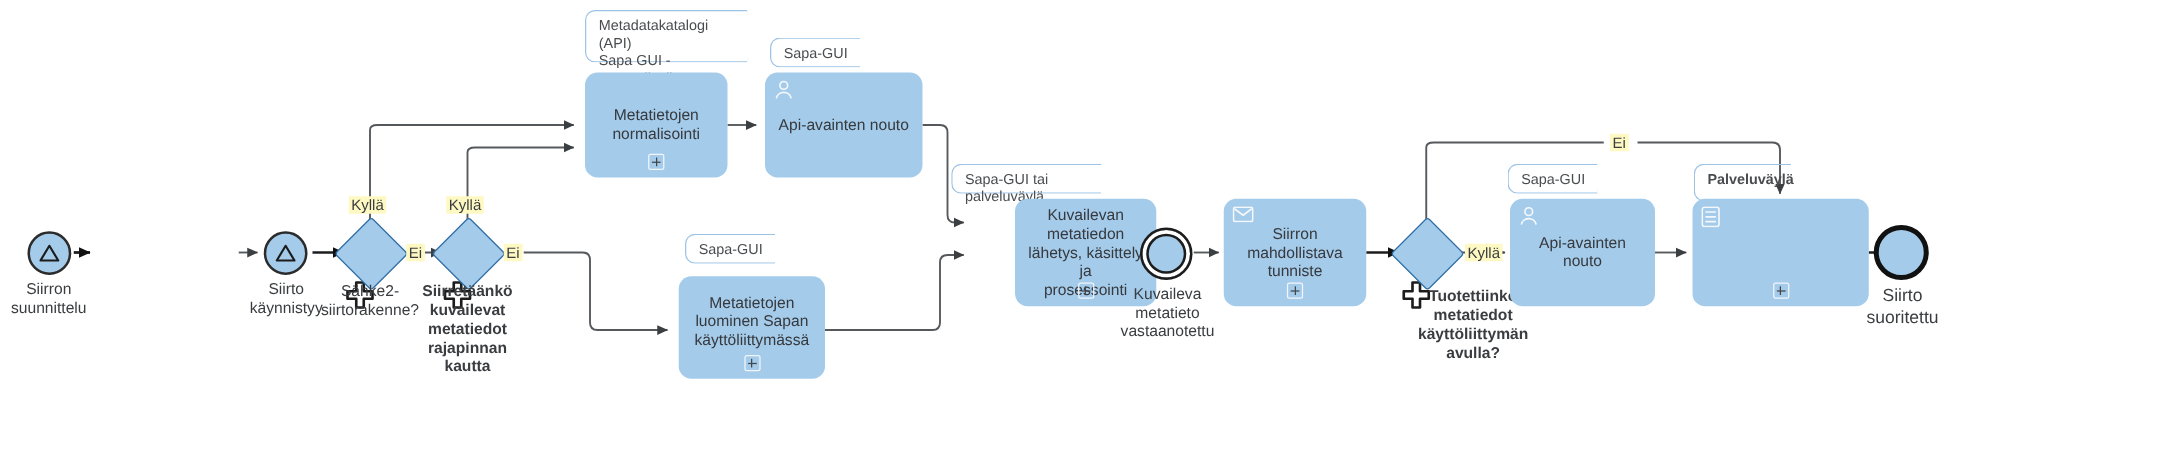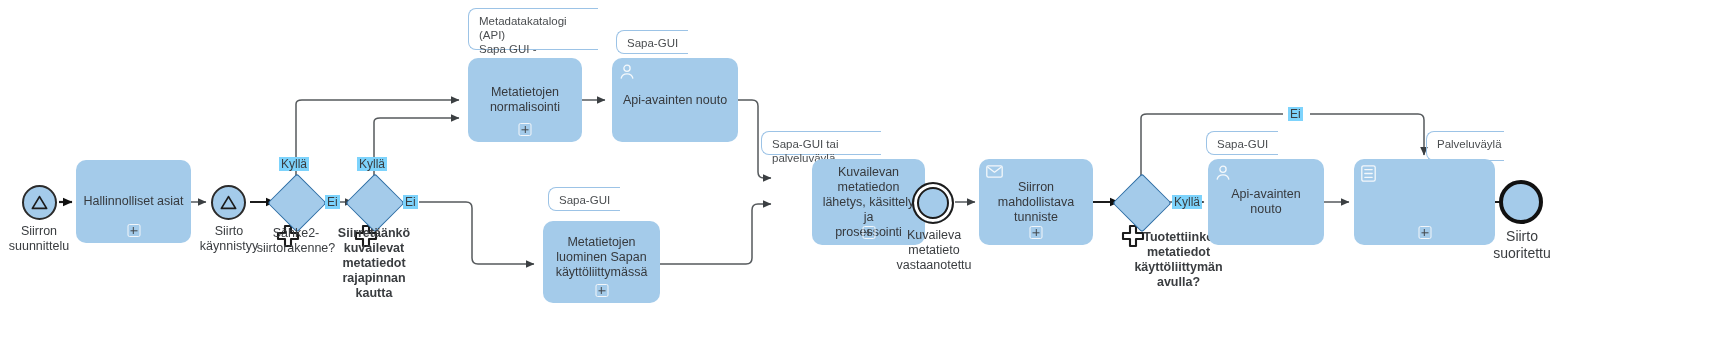--- a/index.html
+++ b/index.html
@@ -132,21 +132,21 @@
     color: #3a3d40;
     white-space: pre-line;
   }
   .caption-bold { font-size: 14px; line-height: 17px; }
 
   
   .edge-label {
     position: absolute;
     font-size: 12px;
     color: #3a3d40;
-    background: #7dd3fc;
+    background: #fef9c3;
     padding: 0 2px;
     white-space: nowrap;
   }
 
   
   .annotation {
     position: absolute;
     box-sizing: border-box;
     border-left: 1.6px solid #9cc3e6;
     border-top: 1.6px solid #9cc3e6;
@@ -215,24 +215,20 @@
   </svg>
 
   <div class="node event event-start" style="left:22px; top:185px; width:35px; height:35px;">
     <svg width="17" height="15" viewBox="0 0 17 15">
       <path d="M8.5,1.6 L15.6,13.4 L1.4,13.4 Z" fill="none" stroke="#1c1c1c" stroke-width="1.7" stroke-linejoin="round"></path>
     </svg>
   </div>
   <div class="caption" style="left:-6px; top:224px; width:90px;">Siirron
 suunnittelu</div>
 
-  <div class="node task" style="left:76px; top:160px; width:115px; height:83px;">
-    <span class="label">Hallinnolliset asiat</span>
-    <span class="marker-plus"></span>
-  </div>
 
   <div class="node event event-start" style="left:211px; top:185px; width:35px; height:35px;">
     <svg width="17" height="15" viewBox="0 0 17 15">
       <path d="M8.5,1.6 L15.6,13.4 L1.4,13.4 Z" fill="none" stroke="#1c1c1c" stroke-width="1.7" stroke-linejoin="round"></path>
     </svg>
   </div>
   <div class="caption" style="left:186px; top:224px; width:86px;">Siirto
 käynnistyy</div>
 
   <div class="node" style="left:276px; top:182px; width:40px; height:40px;">
@@ -345,21 +341,21 @@
   <div class="node task" style="left:1208px; top:159px; width:116px; height:86px;">
     <span class="icon-user">
       <svg width="16" height="16" viewBox="0 0 16 16">
         <circle cx="8" cy="4.3" r="3.1" fill="none" stroke="#f4f8fb" stroke-width="1.3"></circle>
         <path d="M2.2,14.2 A5.9,5.3 0 0 1 13.8,14.2" fill="none" stroke="#f4f8fb" stroke-width="1.3" stroke-linecap="round"></path>
       </svg>
     </span>
     <span class="label">Api-avainten nouto</span>
   </div>
 
-  <div class="annotation" style="left:1426px; top:131px; width:78px; height:30px;">Palveluväylä</div>
+  <div class="annotation" style="left:1355px; top:131px; width:78px; height:30px;font-weight:bold;">Palveluväylä</div>
 
   <div class="node task" style="left:1354px; top:159px; width:141px; height:86px;">
     <span class="icon-script">
       <svg width="15" height="17" viewBox="0 0 15 17">
         <rect x="0.8" y="0.8" width="13.4" height="15.4" rx="1.8" fill="none" stroke="#f4f8fb" stroke-width="1.3"></rect>
         <path d="M3.8,4.6 L11.2,4.6 M3.8,8.5 L11.2,8.5 M3.8,12.3 L11.2,12.3" stroke="#f4f8fb" stroke-width="1.3" stroke-linecap="round"></path>
       </svg>
     </span>
     <span class="marker-plus"></span>
   </div>

